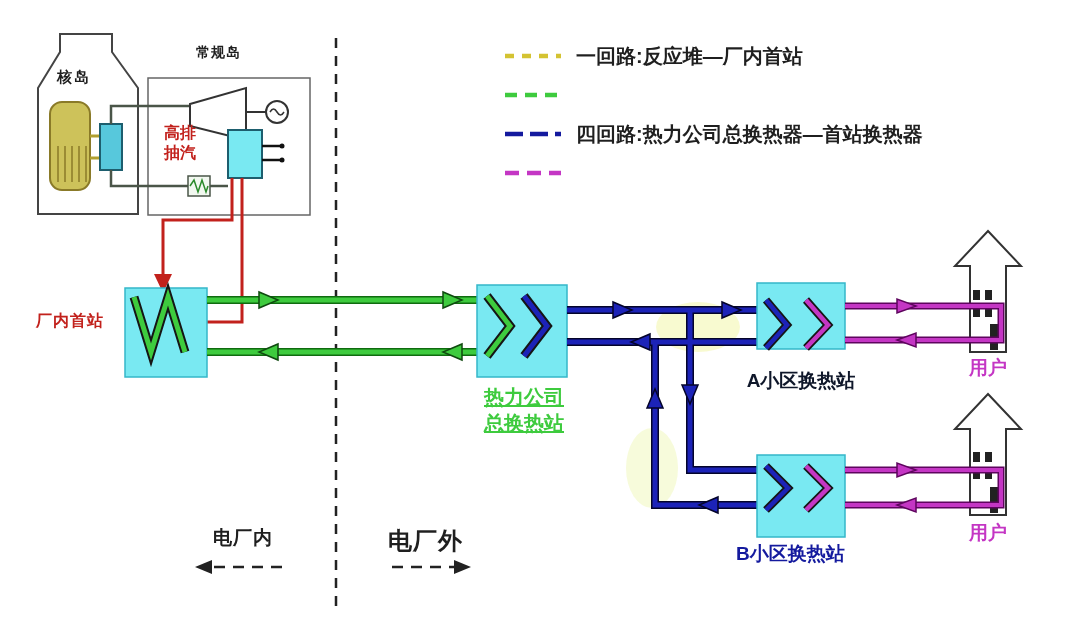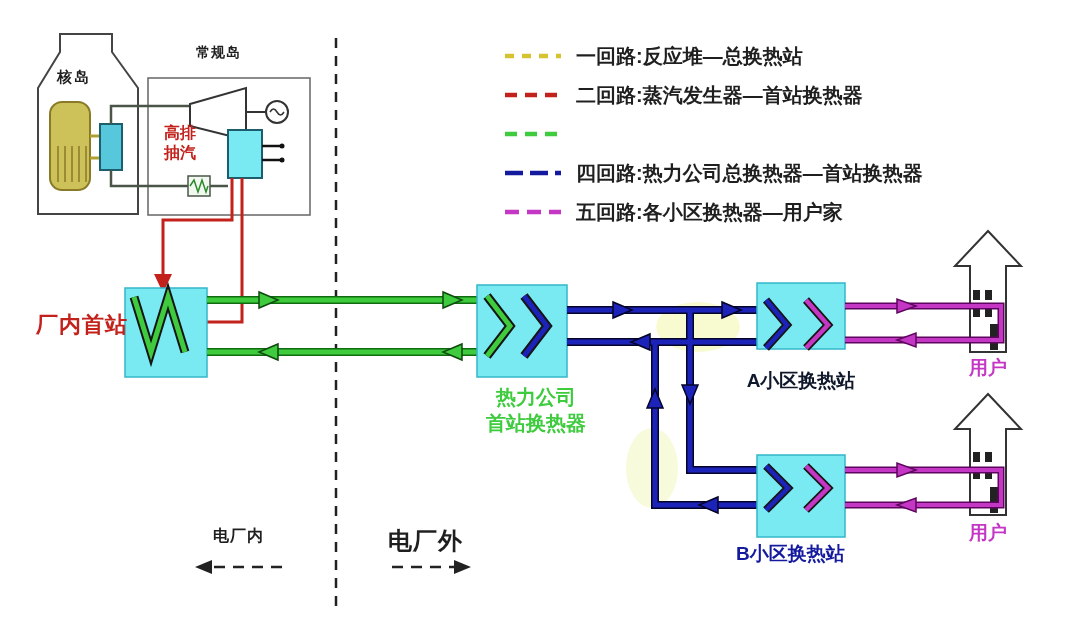--- a/index.html
+++ b/index.html
@@ -5,27 +5,27 @@
   html,body{margin:0;padding:0;background:#fff;}
   .stage{
     position:relative;width:1080px;height:626px;background:#ffffff;
     font-family:"Liberation Sans",sans-serif;overflow:hidden;
   }
   .diagram{position:absolute;left:0;top:0;}
   .label{position:absolute;font-weight:bold;color:#1f1f1f;white-space:nowrap;line-height:1.15;}
   .lbl-nuclear{left:57px;top:68px;font-size:15px;letter-spacing:2px;}
   .lbl-conventional{left:196px;top:44px;font-size:14px;letter-spacing:1px;}
   .lbl-extraction{left:164px;top:123px;font-size:16px;text-align:center;line-height:20px;}
-  .lbl-first-station{left:36px;top:312px;font-size:22px;letter-spacing:1px;}
-  .lbl-main-station{left:480px;top:384px;width:112px;text-align:center;font-size:20px;line-height:26px;}
+  .lbl-first-station{left:36px;top:312px;font-size:16px;letter-spacing:1px;}
+  .lbl-main-station{left:468px;top:384px;width:112px;text-align:center;font-size:20px;line-height:26px;text-decoration:underline;}
   .lbl-station-a{left:736px;top:370px;width:130px;text-align:center;font-size:19px;}
   .lbl-station-b{left:736px;top:543px;width:130px;text-align:left;font-size:19px;}
   .lbl-user-a{left:960px;top:357px;width:56px;text-align:center;font-size:19px;}
   .lbl-user-b{left:960px;top:522px;width:56px;text-align:center;font-size:19px;}
-  .lbl-inside{left:213px;top:527px;font-size:16px;letter-spacing:1px;}
+  .lbl-inside{left:213px;top:527px;font-size:19px;letter-spacing:1px;}
   .lbl-outside{left:388px;top:527px;font-size:24px;letter-spacing:1px;}
   .legend{position:absolute;left:504px;top:44px;display:flex;flex-direction:column;gap:15px;}
   .legend-row{display:flex;align-items:center;gap:14px;height:24px;}
   .legend-row .txt{font-size:20px;font-weight:bold;color:#1f1f1f;white-space:nowrap;}
   .dash-svg{display:block;}
 </style>
 </head>
 <body>
 
 <div class="stage">
@@ -201,57 +201,50 @@
       <line x1="392" y1="567" x2="460" y2="567" stroke="#222" stroke-width="2.5" stroke-dasharray="11 8"></line>
       <polygon points="454,560 454,574 471,567" fill="#222"></polygon>
     </g>
   </svg>
 
   <div class="legend">
     <div class="legend-row">
       <svg class="dash-svg" width="58" height="12">
         <line x1="1" y1="6" x2="57" y2="6" stroke-width="4.5" stroke-dasharray="9 8" style="stroke: rgb(212, 195, 50);"></line>
       </svg>
-      <span class="txt">一回路:反应堆—总换热站</span>
-    </div>
-    <div class="legend-row">
-      <svg class="dash-svg" width="58" height="12">
-        <line x1="1" y1="6" x2="57" y2="6" stroke-width="4.5" stroke-dasharray="12 8" style="stroke: rgb(194, 33, 28);"></line>
-      </svg>
-      <span class="txt">二回路:蒸汽发生器—首站换热器</span>
+      <span class="txt">一回路:反应堆—厂内首站</span>
     </div>
     <div class="legend-row">
       <svg class="dash-svg" width="58" height="12">
         <line x1="1" y1="6" x2="57" y2="6" stroke-width="4.5" stroke-dasharray="12 8" style="stroke: rgb(62, 203, 62);"></line>
       </svg>
     </div>
     <div class="legend-row">
       <svg class="dash-svg" width="58" height="12">
         <line x1="1" y1="6" x2="57" y2="6" stroke-width="4.5" stroke-dasharray="18 7" style="stroke: rgb(20, 26, 158);"></line>
       </svg>
       <span class="txt">四回路:热力公司总换热器—首站换热器</span>
     </div>
     <div class="legend-row">
       <svg class="dash-svg" width="58" height="12">
         <line x1="1" y1="6" x2="57" y2="6" stroke-width="4.5" stroke-dasharray="14 8" style="stroke: rgb(196, 54, 196);"></line>
       </svg>
-      <span class="txt">五回路:各小区换热器—用户家</span>
     </div>
   </div>
 
   <div class="label lbl-nuclear">核岛</div>
   <div class="label lbl-conventional">常规岛</div>
   <div class="label lbl-extraction" style="color: rgb(194, 33, 28);">
     <div>高排</div>
     <div>抽汽</div>
   </div>
   <div class="label lbl-first-station" style="color: rgb(194, 33, 28);">厂内首站</div>
   <div class="label lbl-main-station" style="color: rgb(62, 203, 62);">
     <div>热力公司</div>
-    <div>首站换热器</div>
+    <div>总换热站</div>
   </div>
   <div class="label lbl-station-a" style="color: #0f172a;">A小区换热站</div>
   <div class="label lbl-station-b" style="color: rgb(20, 26, 158);">B小区换热站</div>
   <div class="label lbl-user-a" style="color: rgb(196, 54, 196);">用户</div>
   <div class="label lbl-user-b" style="color: rgb(196, 54, 196);">用户</div>
   <div class="label lbl-inside">电厂内</div>
   <div class="label lbl-outside">电厂外</div>
 
 </div>
 

